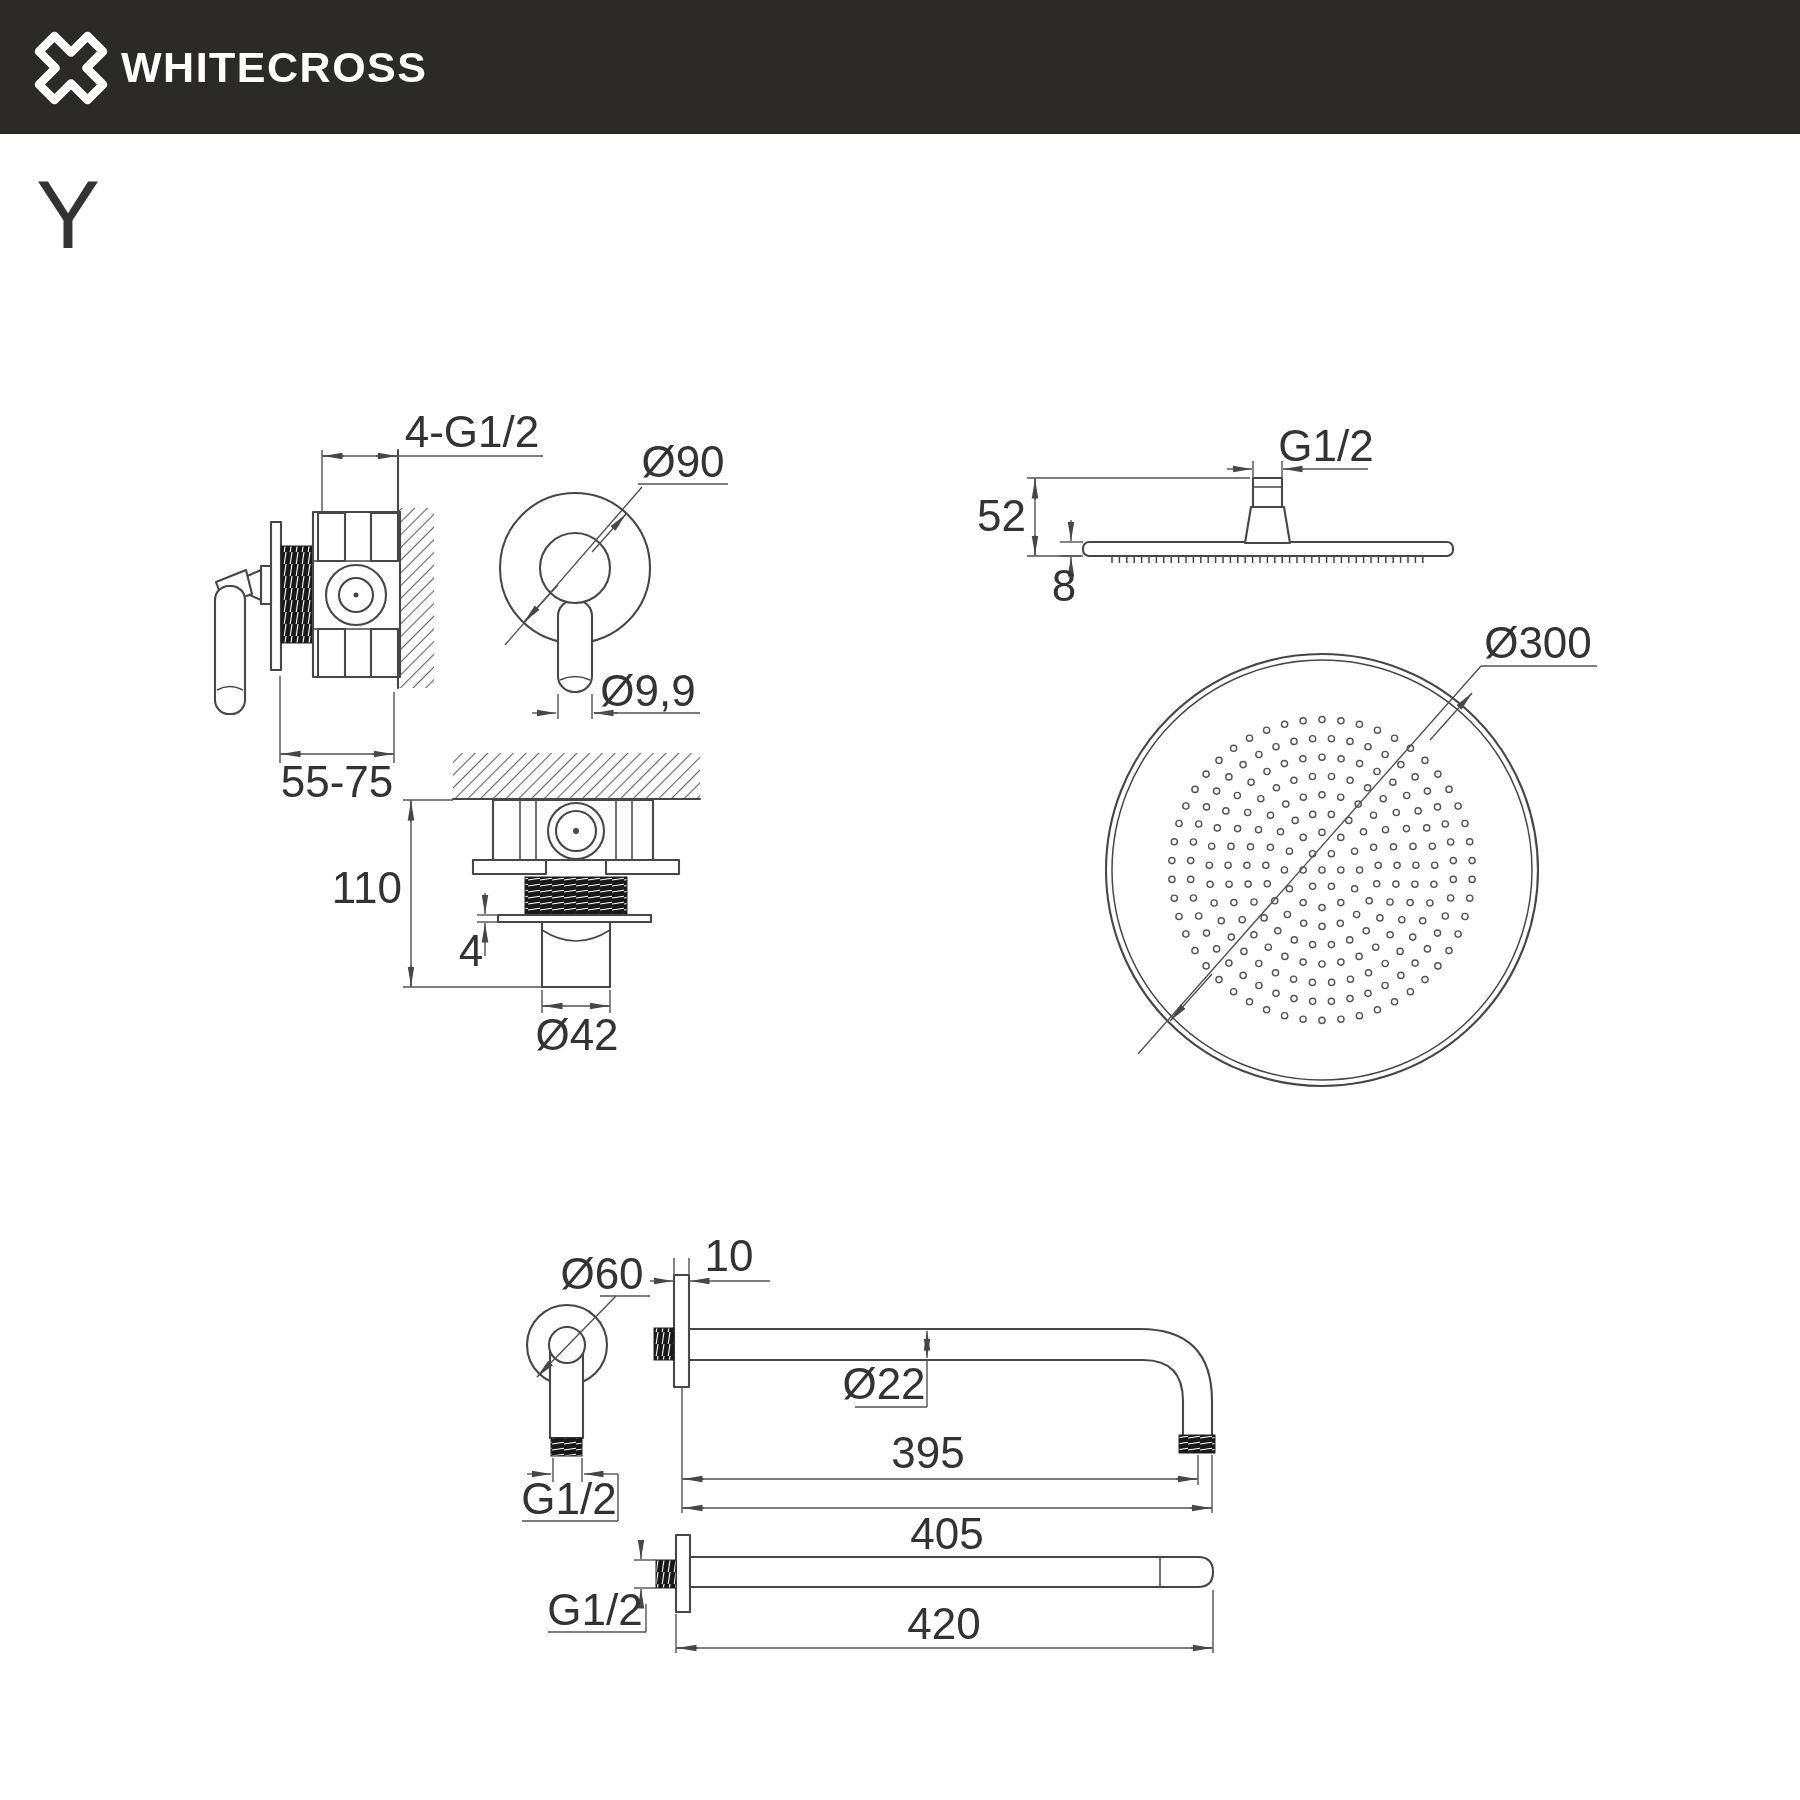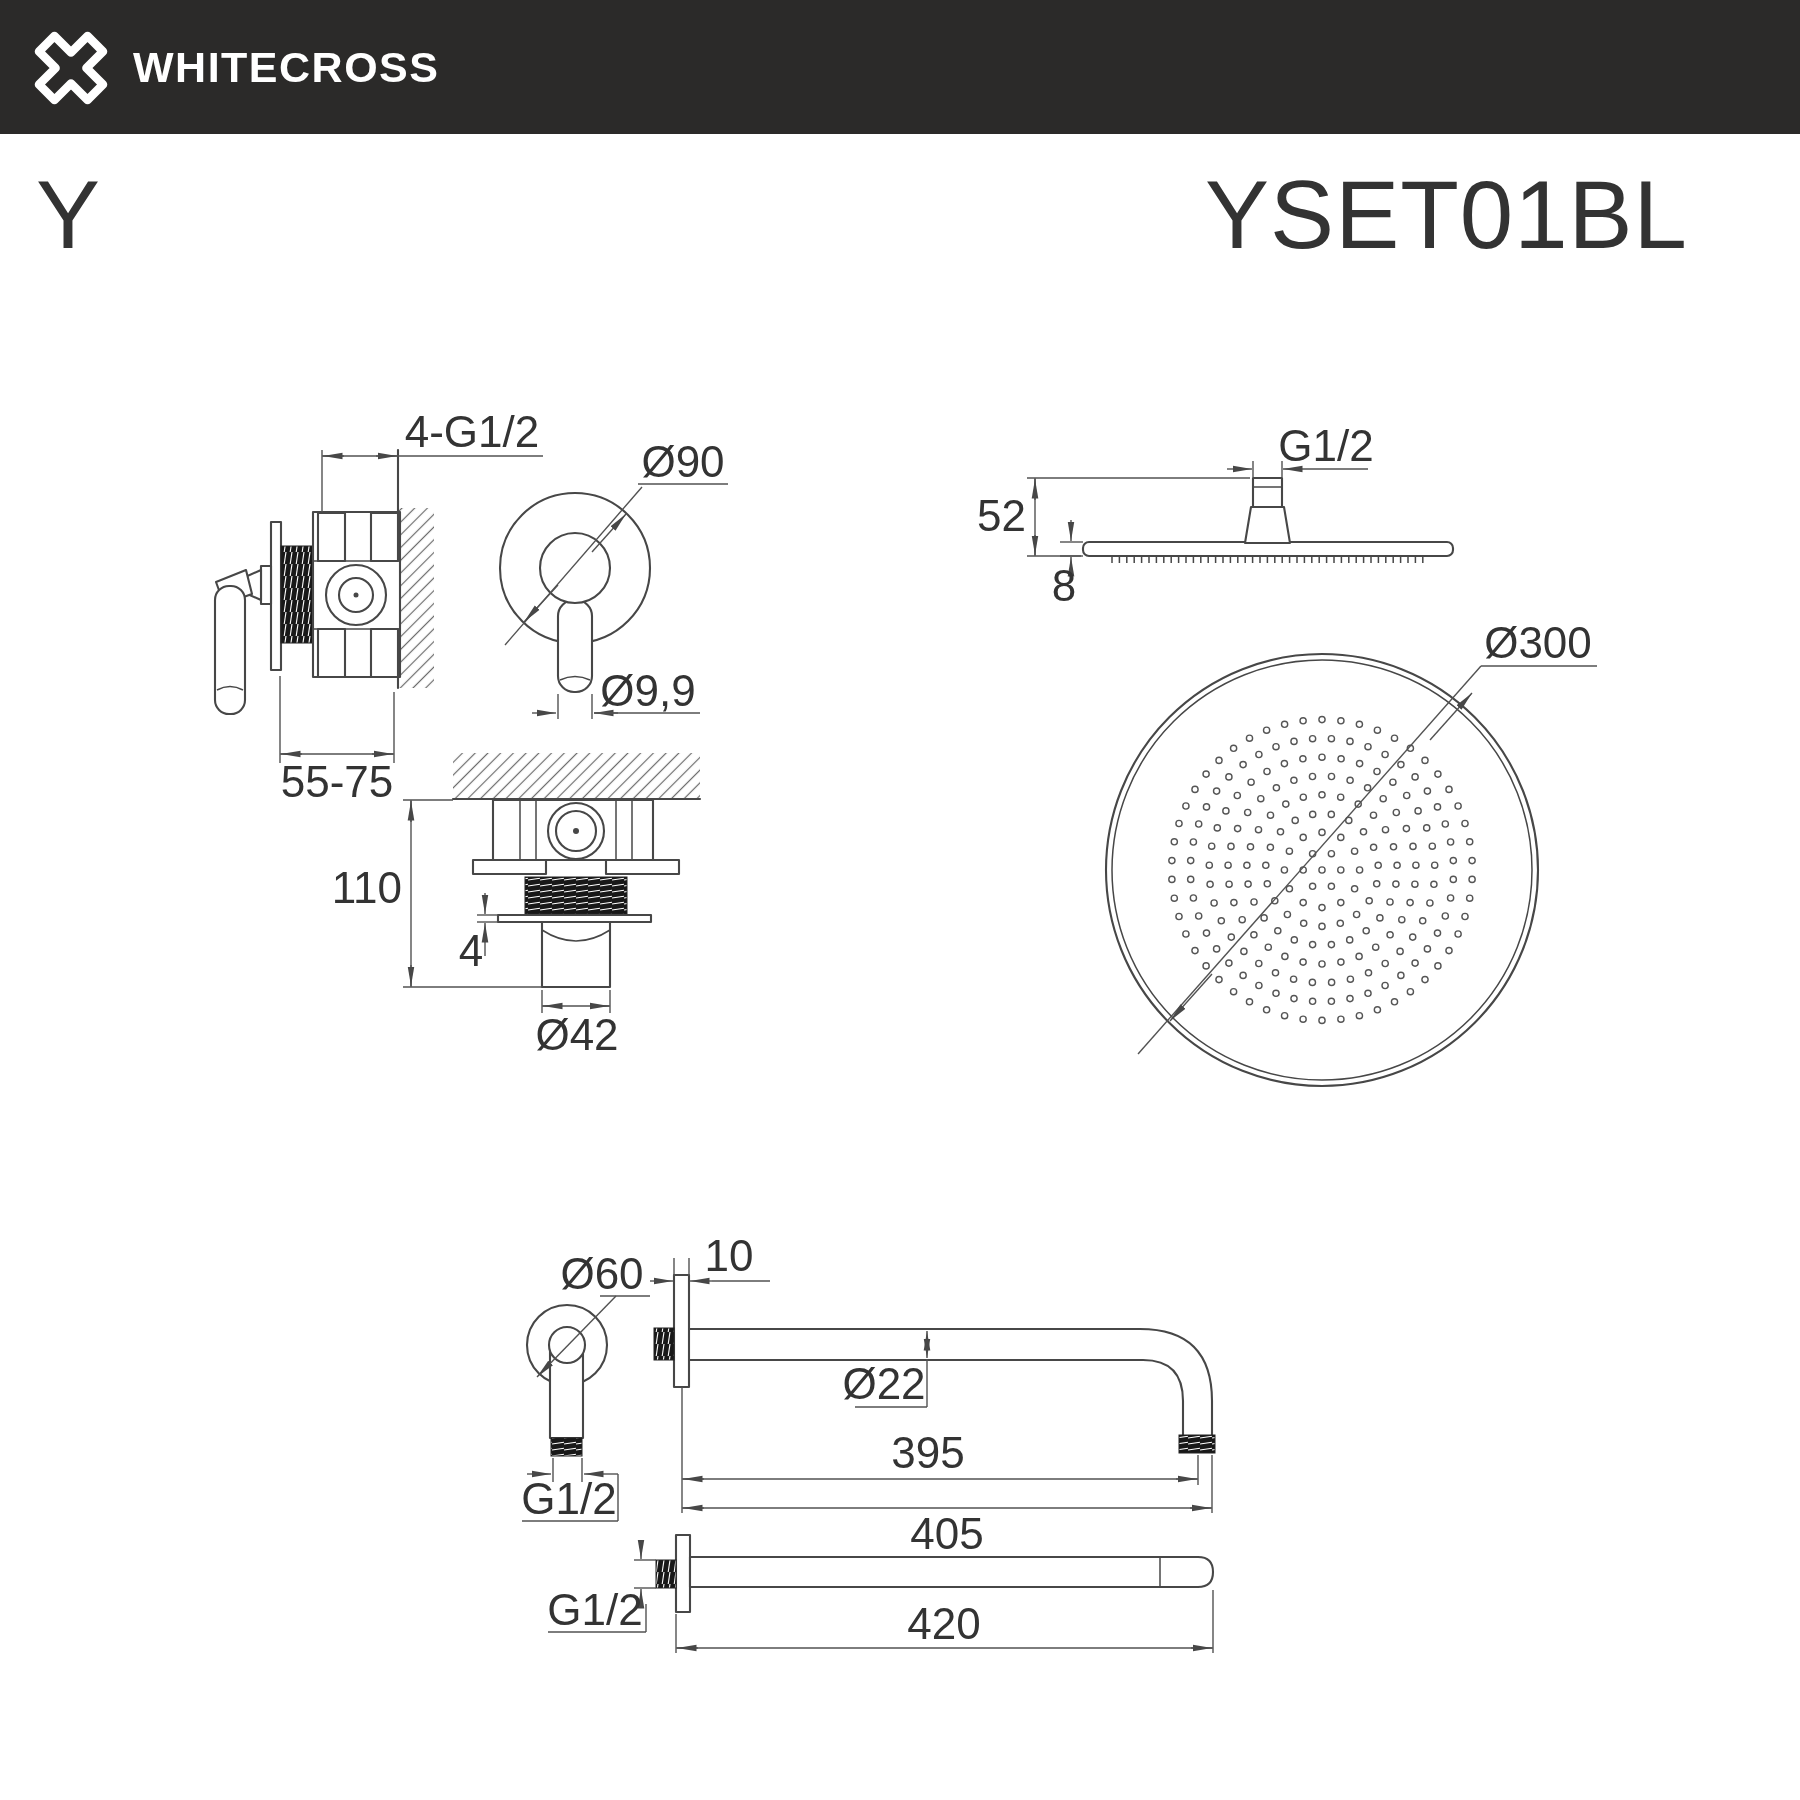--- a/index.html
+++ b/index.html
@@ -1,19 +1,19 @@
 <!DOCTYPE html>
 <html><head>
 <meta charset="utf-8">
 <style>
   html,body{margin:0;padding:0;background:#fff;}
   .page{position:relative;width:1800px;height:1800px;background:#fff;overflow:hidden;
         font-family:"Liberation Sans",sans-serif;}
   .topbar{position:absolute;left:0;top:0;width:1800px;height:134px;background:#2b2a29;}
-  .brand-wrap{position:absolute;left:30px;top:18px;display:flex;align-items:center;gap:21px;}
+  .brand-wrap{position:absolute;left:30px;top:18px;display:flex;align-items:center;gap:9px;}
   .brand-text{color:#fff;font-size:43px;font-weight:bold;letter-spacing:1.5px;line-height:98px;}
   .series{position:absolute;left:36px;top:160px;font-size:96px;color:#333;}
   .model{position:absolute;right:112px;top:160px;font-size:96px;color:#333;letter-spacing:1px;}
   svg text{font-family:"Liberation Sans",sans-serif;}
   .o{stroke:#474747;stroke-width:2.1;fill:none;stroke-linejoin:round;stroke-linecap:round;}
   .of{stroke:#474747;stroke-width:2.1;fill:#fff;stroke-linejoin:round;}
   .thin{stroke:#474747;stroke-width:1.5;fill:none;}
   .d{stroke:#525252;stroke-width:1.4;fill:none;}
   .blk{stroke:#222;stroke-width:1;}
   .t{fill:#333;font-size:44px;stroke:none;}
@@ -26,21 +26,20 @@
   <div class="topbar">
     <div class="brand-wrap">
       <svg width="82" height="98" viewBox="0 0 82 98">
         <path d="M -14,-44 H 14 V -14 H 44 V 14 H 14 V 44 H -14 V 14 H -44 V -14 H -14 Z" transform="translate(41,50) rotate(45) scale(0.78)" fill="none" stroke="#ffffff" stroke-width="11" stroke-linejoin="round"></path>
       </svg>
       <span class="brand-text">WHITECROSS</span>
     </div>
   </div>
 
   <div class="series">Y</div>
-  <div class="model">YSET01BL</div>
 
   <svg viewBox="0 0 1800 1800" width="1800" height="1800" style="position:absolute;left:0;top:0;">
     <defs>
       <marker id="arw" markerWidth="20" markerHeight="8" refX="19.5" refY="4" orient="auto-start-reverse" markerUnits="userSpaceOnUse">
         <path d="M0,0.7 L19.5,4 L0,7.3 Z" fill="#474747"></path>
       </marker>
       <pattern id="hat" width="9" height="9" patternUnits="userSpaceOnUse" patternTransform="rotate(45)">
         <line x1="4.5" y1="0" x2="4.5" y2="9" stroke="#6b6b6b" stroke-width="1.2"></line>
       </pattern>
       <pattern id="thV" width="6" height="12" patternUnits="userSpaceOnUse">

